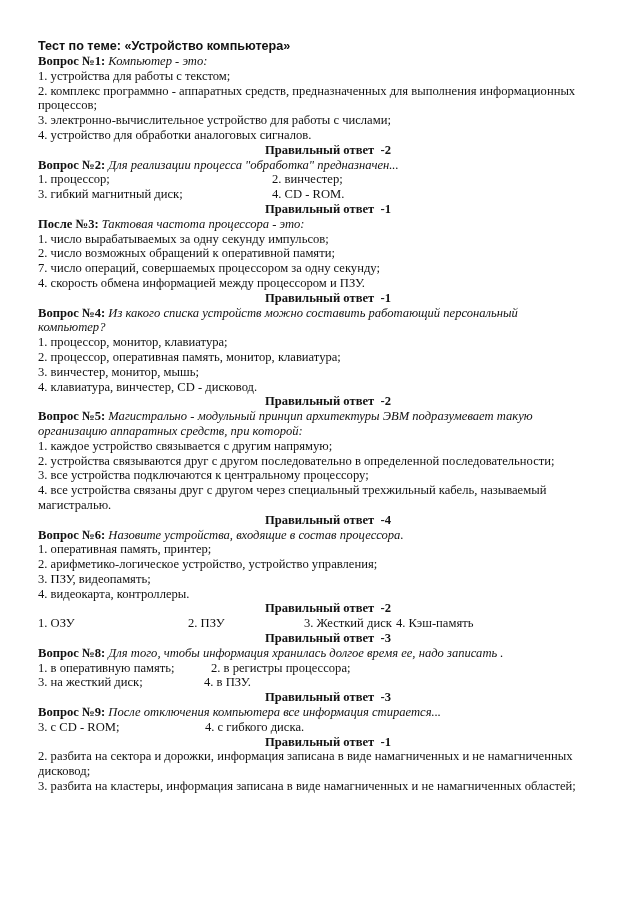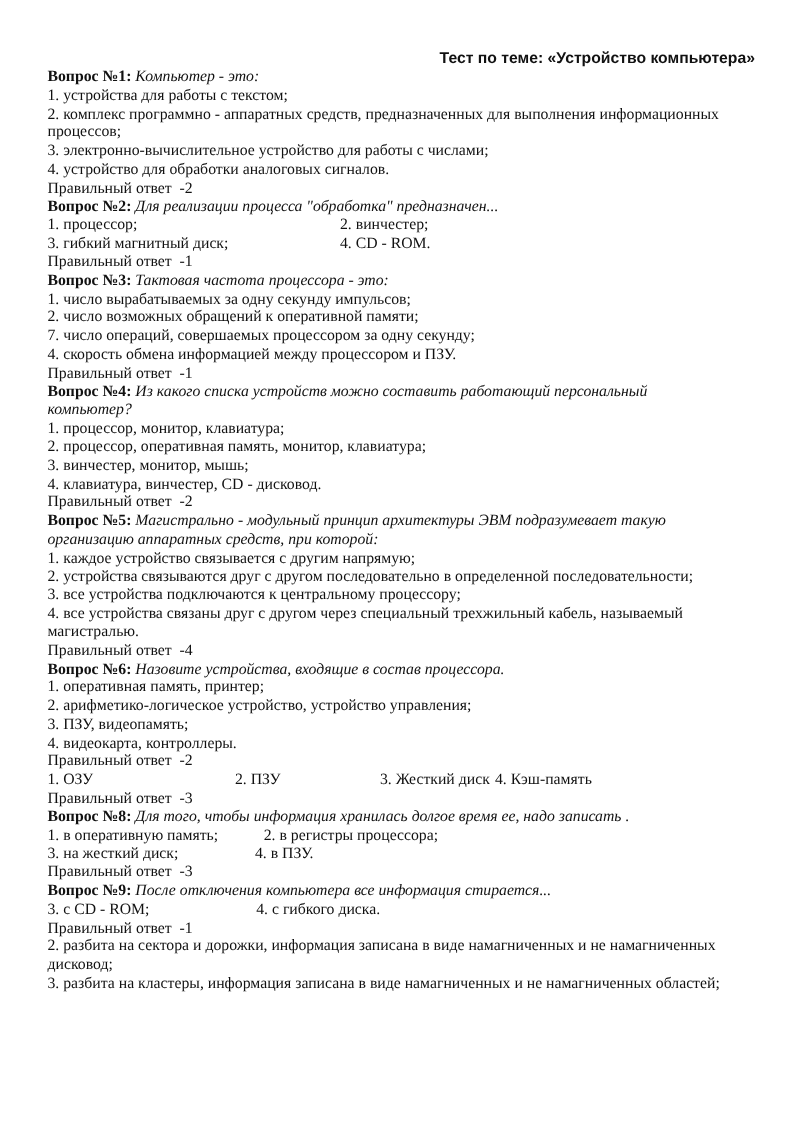--- a/index.html
+++ b/index.html
@@ -3,27 +3,27 @@
 <meta charset="utf-8">
 <style>
   html, body { margin: 0; padding: 0; background: #ffffff; }
   body { width: 638px; height: 903px; overflow: hidden; position: relative; }
   .page {
     position: absolute; left: 38px; top: 39px; width: 580px;
     font-family: "Liberation Serif", "DejaVu Serif", serif;
     font-size: 12.6px; line-height: 14.8px; color: #111;
   }
   .title {
-    text-align: right; font-family: "Liberation Sans", "DejaVu Sans", sans-serif;
+    text-align: left; font-family: "Liberation Sans", "DejaVu Sans", sans-serif;
     font-weight: bold; font-size: 12.6px; line-height: 15px; margin-left: 0; width: 566px;
   }
   .line { white-space: nowrap; }
   .q-label { font-weight: bold; }
   .q-text { font-style: italic; }
-  .answer { font-weight: normal; }
+  .answer { font-weight: bold; text-align: center; }
   .row { position: relative; height: 14.8px; white-space: nowrap; }
   .row span { position: absolute; top: 0; }
 </style>
 </head>
 <body>
 
 <div class="page">
   <div class="title">Тест по теме: «Устройство компьютера»</div>
 
   <div class="line"><span class="q-label">Вопрос №1:</span> <span class="q-text">Компьютер - это:</span></div>
@@ -38,21 +38,21 @@
   <div class="row">
     <span style="left:0">1. процессор;</span>
     <span style="left:234px">2. винчестер;</span>
   </div>
   <div class="row">
     <span style="left:0">3. гибкий магнитный диск;</span>
     <span style="left:234px">4. CD - ROM.</span>
   </div>
   <div class="line answer"><span>Правильный ответ</span>&nbsp; <span>-1</span></div>
 
-  <div class="line"><span class="q-label">Вопрос №3:</span> <span class="q-text">Тактовая частота процессора - это:</span></div>
+  <div class="line"><span class="q-label">После №3:</span> <span class="q-text">Тактовая частота процессора - это:</span></div>
   <div class="line">1. число вырабатываемых за одну секунду импульсов;</div>
   <div class="line">2. число возможных обращений к оперативной памяти;</div>
   <div class="line">7. число операций, совершаемых процессором за одну секунду;</div>
   <div class="line">4. скорость обмена информацией между процессором и ПЗУ.</div>
   <div class="line answer"><span>Правильный ответ</span>&nbsp; <span>-1</span></div>
 
   <div class="line"><span class="q-label">Вопрос №4:</span> <span class="q-text">Из какого списка устройств можно составить работающий персональный</span></div>
   <div class="line q-text">компьютер?</div>
   <div class="line">1. процессор, монитор, клавиатура;</div>
   <div class="line">2. процессор, оперативная память, монитор, клавиатура;</div>

